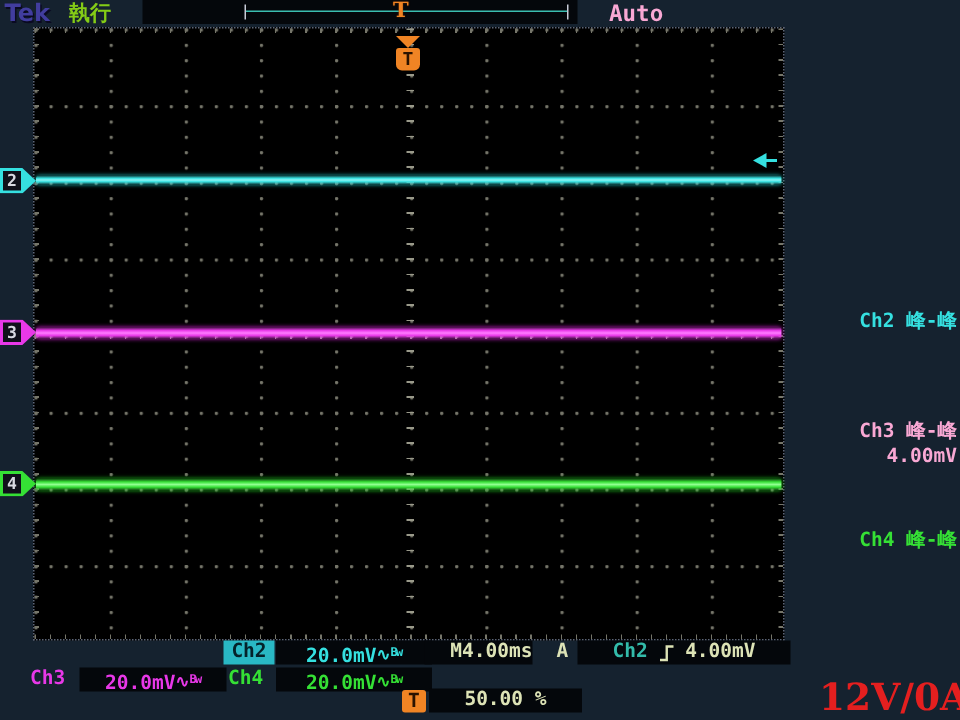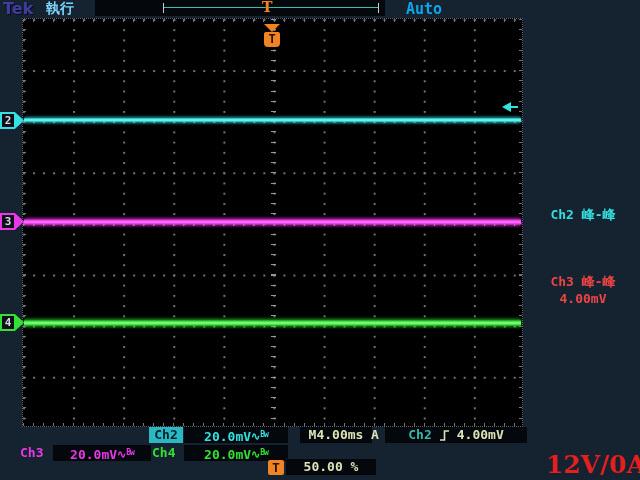--- a/index.html
+++ b/index.html
@@ -3,26 +3,26 @@
 <meta charset="utf-8">
 <style>
   html,body{margin:0;padding:0;background:#15222f;}
   #screen{
     position:relative;width:640px;height:480px;background:#15222f;
     font-family:"DejaVu Sans Mono",monospace;overflow:hidden;
     -webkit-font-smoothing:none;
   }
   
   .brand{position:absolute;left:3px;top:-1px;font:bold 16px "DejaVu Sans",sans-serif;color:#413d9e;text-shadow:1px 1px 0 #0a0a22;}
-  .acq{position:absolute;left:46px;top:0px;font:bold 14px "DejaVu Sans Mono",monospace;color:#7dd3fc;}
+  .acq{position:absolute;left:46px;top:0px;font:bold 14px "DejaVu Sans Mono",monospace;color:#84cc16;}
   .hbar{position:absolute;left:95px;top:0;width:290px;height:16px;background:#04070b;}
   .hbar-span{position:absolute;left:68px;top:3px;width:214px;height:10px;border-left:1px solid #c8ccd8;border-right:1px solid #c8ccd8;}
   .hbar-span::after{content:"";position:absolute;left:0;right:0;top:4px;height:1px;background:#3bbdb0;}
   .tmark-top{position:absolute;left:167px;top:-1px;font:bold 14px "DejaVu Serif",serif;color:#f08424;text-shadow:0 0 1px #803800;}
-  .autostat{position:absolute;left:406px;top:0px;font:bold 15px "DejaVu Sans Mono",monospace;color:#0ea5e9;}
+  .autostat{position:absolute;left:406px;top:0px;font:bold 15px "DejaVu Sans Mono",monospace;color:#f9a8d4;}
   
   #display{
     position:absolute;left:22px;top:18px;width:501px;height:409px;background:#000;
     border:1px dotted #5d6678;box-sizing:border-box;
     background-image:
       radial-gradient(circle at 1px 1px,#76766a 0.8px,transparent 1.5px),
       radial-gradient(circle at 1px 1px,#76766a 0.8px,transparent 1.5px);
     background-size:10.02px 51.12px,50.1px 10.22px;
   }
   .axis-v{position:absolute;left:calc(50% - 2px);top:0;bottom:0;width:5px;
@@ -56,39 +56,39 @@
   .rarrow .tail{position:absolute;left:8px;top:4px;width:8px;height:2px;background:#35e0e0;}
   .chbadge{position:absolute;left:0;width:24px;height:17px;}
   .chbadge .shape{position:absolute;inset:0;clip-path:polygon(0 0,62% 0,100% 50%,62% 100%,0 100%);}
   .chbadge .inner{position:absolute;left:2px;top:2px;width:12px;height:13px;background:#10101a;
     color:#d8d8e0;font:bold 11px "DejaVu Sans Mono",monospace;line-height:13px;text-align:center;}
   #b2{top:112px}#b2 .shape{background:#35e0e0}
   #b3{top:213px}#b3 .shape{background:#e838e8}
   #b4{top:314px}#b4 .shape{background:#35e035}
   
   .meas{position:absolute;left:528px;width:110px;text-align:center;font:bold 13px "DejaVu Sans Mono",monospace;line-height:17px;}
-  .meas .lab,.meas .val{display:block;}
-  #m1{top:206px;color:#35e0e0}#m2{top:273px;color:#ef4444}#m3{top:352px;color:#35e035}
+  .meas .lab,.meas .val{display:block;text-align:right;}
+  #m1{top:206px;color:#35e0e0}#m2{top:279px;color:#f9a8d4}#m3{top:352px;color:#35e035}
   
   .ro{position:absolute;height:16px;font:bold 13px "DejaVu Sans Mono",monospace;line-height:16px;white-space:nowrap;}
   .blackbox{background:#04070b;text-align:center;}
   .cw{vertical-align:1px;font-size:11px;}
   .bw{vertical-align:4px;font-size:8px;letter-spacing:-1px;}
   #ch2badge{left:149px;top:427px;width:34px;background:#29b8c4;color:#04222a;text-align:center;}
   #ch2scale{left:184px;top:427px;width:104px;color:#35e0e0;}
-  #tb{left:300px;top:427px;width:72px;color:#dde3b6;}
+  #tb{left:283px;top:427px;width:72px;color:#dde3b6;text-align:right;}
   #apre{left:371px;top:427px;color:#dde3b6;}
   #trigbox{left:385px;top:427px;width:142px;color:#dde3b6;display:flex;align-items:center;justify-content:center;gap:7px;}
   #trigbox .src{color:#33bbaa;}
   #ch3label{left:20px;top:445px;color:#e838e8;}
   #ch3scale{left:53px;top:445px;width:98px;color:#e838e8;}
   #ch4label{left:152px;top:445px;color:#35e035;}
   #ch4scale{left:184px;top:445px;width:104px;color:#35e035;}
   #tposbadge{left:268px;top:460px;width:16px;height:15px;background:#f08424;color:#2a1200;text-align:center;line-height:15px;border-radius:2px;}
-  #tposval{left:286px;top:459px;width:90px;color:#dde3b6;}
+  #tposval{left:286px;top:459px;width:102px;color:#dde3b6;}
   
   #psu{position:absolute;left:546px;top:450px;font:bold 25px "DejaVu Serif",serif;color:#e41f1f;letter-spacing:0px;}
 </style>
 </head>
 <body>
 
 <div id="screen">
 
   <span class="brand">Tek</span>
   <span class="acq">執行</span>
@@ -135,20 +135,21 @@
   </div>
 
   <div class="meas" id="m1">
     <span class="lab">Ch2 峰-峰</span>
   </div>
   <div class="meas" id="m2">
     <span class="lab">Ch3 峰-峰</span>
     <span class="val">4.00mV</span>
   </div>
   <div class="meas" id="m3">
+    <span class="lab">Ch4 峰-峰</span>
   </div>
 
   <div class="ro" id="ch2badge">Ch2</div>
   <div class="ro blackbox" id="ch2scale">
     <span>20.0mV</span><span class="cw">∿</span><span class="bw">Bw</span>
   </div>
   <div class="ro blackbox" id="tb">M4.00ms</div>
   <div class="ro" id="apre">A</div>
   <div class="ro blackbox" id="trigbox">
     <span class="src">Ch2</span>

